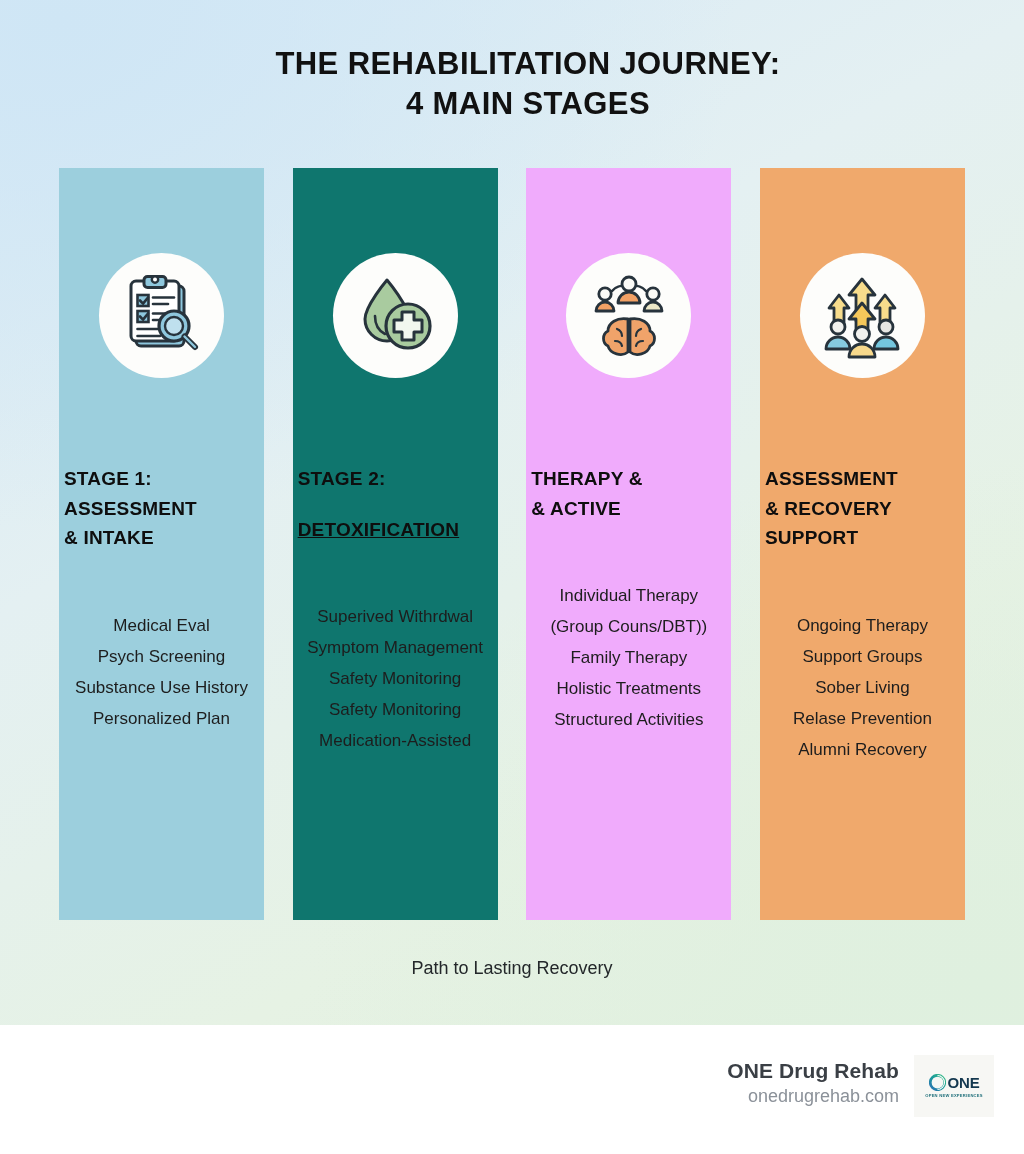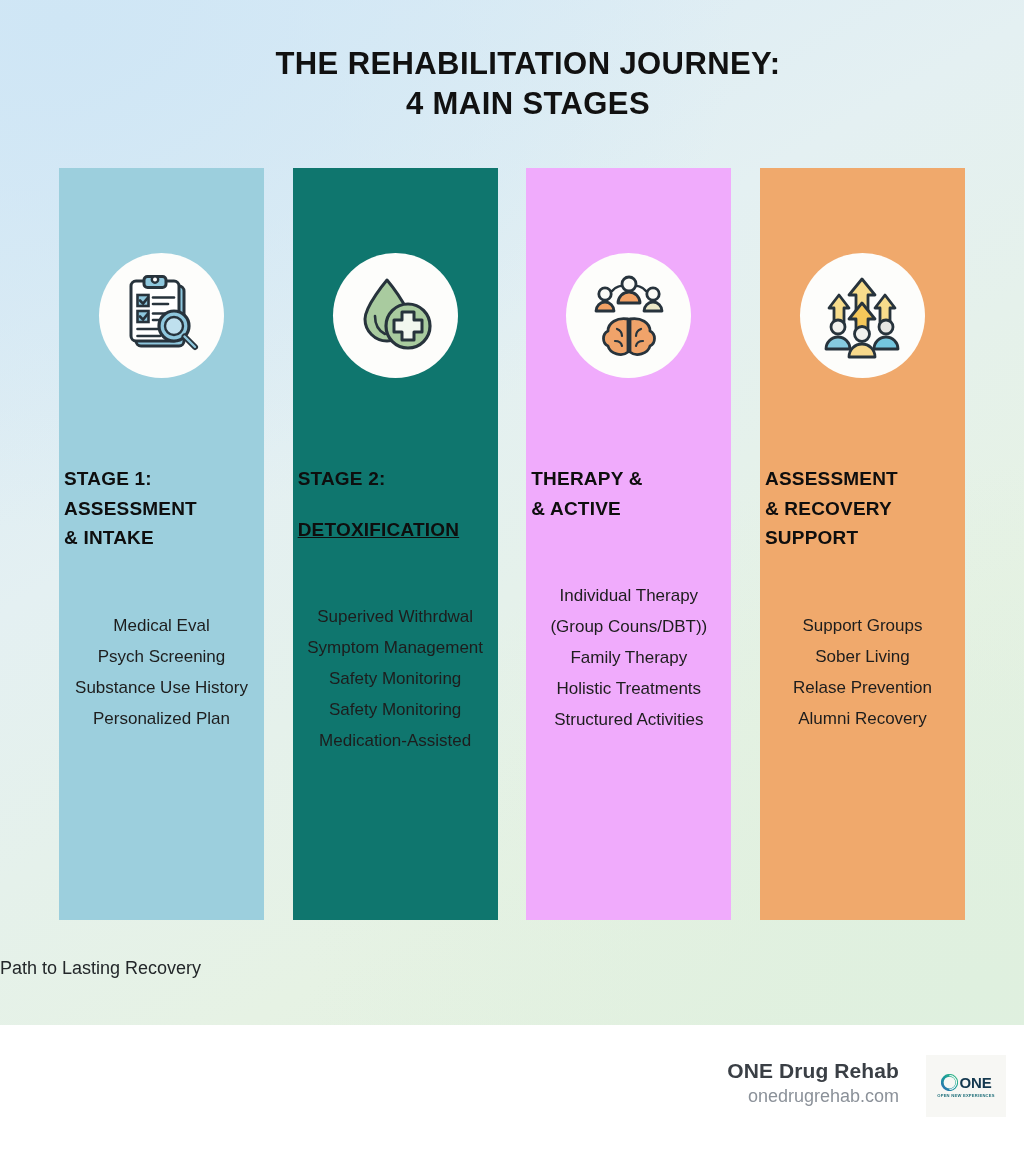--- a/index.html
+++ b/index.html
@@ -79,20 +79,21 @@
     width:205px;
     text-align:center;
     font-size:17px;
     line-height:31px;
     color:#1d1d1d;
   }
   .col-list .li{display:block;white-space:nowrap;}
 
   .caption{
     position:absolute;left:0;top:958px;width:1024px;
+    text-align:center;
     font-size:18px;
     color:#23272a;
   }
 
   .footer{
     position:absolute;left:0;top:1025px;
     width:1024px;height:129px;
     background:#ffffff;
   }
   .brand{
@@ -100,21 +101,21 @@
     text-align:right;
   }
   .brand-name{
     font-size:21px;font-weight:bold;color:#3a3f45;
     line-height:26px;letter-spacing:0.1px;
   }
   .brand-url{
     font-size:18px;color:#8b9199;line-height:24px;
   }
   .logo-box{
-    position:absolute;right:18px;top:30px;
+    position:absolute;right:30px;top:30px;
     width:80px;height:62px;
     background:#f7f7f4;
     display:flex;align-items:center;justify-content:center;
   }
   .logo-inner{display:flex;flex-direction:column;align-items:center;}
   .logo-row{display:flex;align-items:center;gap:2px;}
   .logo-word{
     font-size:15px;font-weight:bold;color:#14384f;letter-spacing:-0.2px;
   }
   .logo-tag{
@@ -240,20 +241,21 @@
           <circle cx="45" cy="63" r="7.5" fill="#f1f1ee" stroke="#27333c" stroke-width="2.8"></circle>
           <path d="M32 86 a13 13 0 0 1 26 0 z" fill="#f7d98c" stroke="#27333c" stroke-width="2.8" stroke-linejoin="round"></path>
         </svg>
       </div>
       <div class="col-head">
         <span class="hl">ASSESSMENT</span>
         <span class="hl">&amp; RECOVERY</span>
         <span class="hl">SUPPORT</span>
       </div>
       <div class="col-list">
+        <span class="li">Ongoing Therapy</span>
         <span class="li">Support Groups</span>
         <span class="li">Sober Living</span>
         <span class="li">Relase Prevention</span>
         <span class="li">Alumni Recovery</span>
       </div>
     </div>
 
   </div>
 
   <div class="caption">Path to Lasting Recovery</div>

